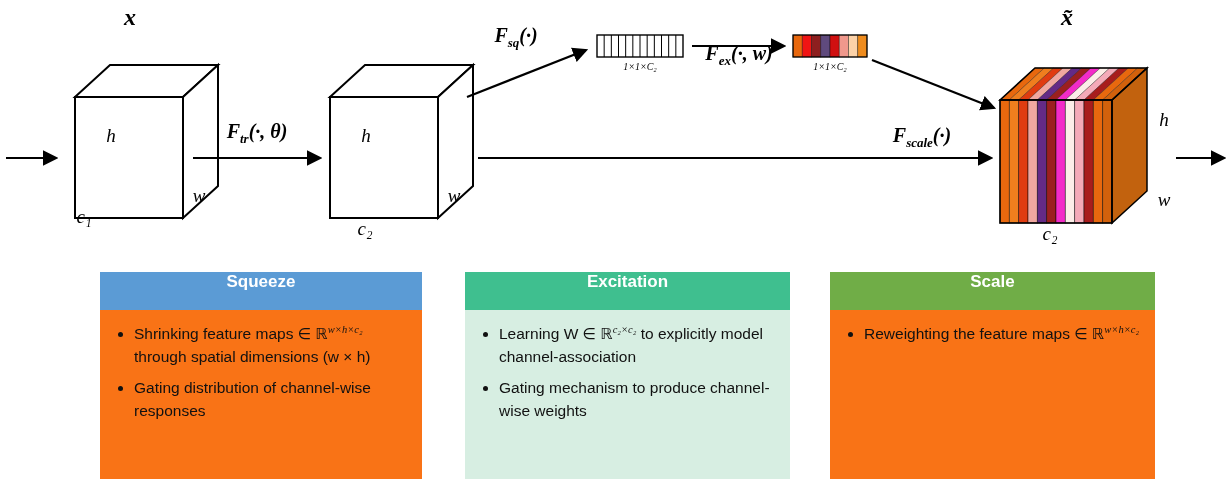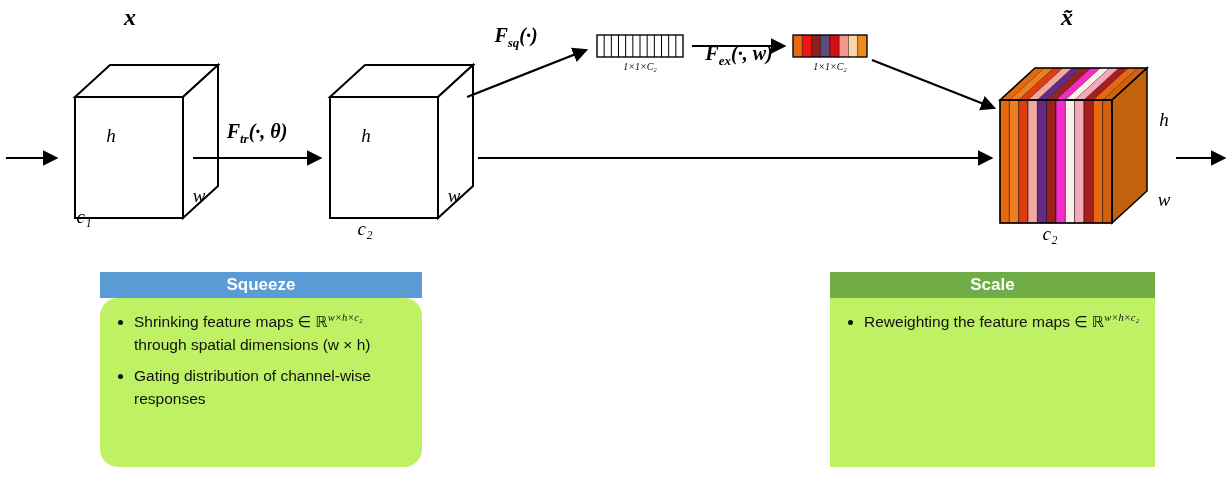--- a/index.html
+++ b/index.html
@@ -6,21 +6,21 @@
   .stage{position:relative;width:1232px;height:484px;background:#ffffff;overflow:hidden;
          font-family:"Liberation Sans","DejaVu Sans",sans-serif;color:#000;}
   svg.flow{position:absolute;left:0;top:0;}
   .lbl{position:absolute;text-align:center;line-height:1.1;white-space:nowrap;}
   .math-bold{font-family:"Liberation Serif","DejaVu Serif",serif;font-style:italic;font-weight:bold;font-size:24px;}
   .flabel{font-family:"Liberation Serif","DejaVu Serif",serif;font-style:italic;font-weight:bold;font-size:20px;}
   .flabel sub{font-size:13px;font-weight:bold;}
   .dim{font-family:"Liberation Serif","DejaVu Serif",serif;font-style:italic;font-size:19px;}
   .veclabel{font-family:"Liberation Serif","DejaVu Serif",serif;font-style:italic;font-size:10px;}
   .panel{position:absolute;top:272px;height:207px;}
-  .panel-header{height:26px;display:flex;align-items:center;justify-content:center;
+  .panel-header{height:38px;display:flex;justify-content:center;
                 color:#fff;font-weight:bold;font-size:17px;}
   .panel-body{height:169px;box-sizing:border-box;padding:12px 14px 8px 10px;}
   .panel ul{margin:0;padding-left:24px;}
   .panel li{font-size:15.5px;line-height:1.45;margin-bottom:9px;color:#111;}
   .bb{font-family:"DejaVu Sans",sans-serif;}
   sup.supm{font-size:10.5px;font-style:italic;font-family:"Liberation Serif","DejaVu Serif",serif;}
 </style>
 </head>
 <body>
 
@@ -138,55 +138,65 @@
       <line x1="1176" y1="158" x2="1224" y2="158" stroke="#000" stroke-width="2.2" marker-end="url(#arr)"></line>
     </g>
   </svg>
 
   <div class="lbl math-bold" style="left:75px;top:4px;width:110px;">x</div>
   <div class="lbl math-bold" style="left:1012px;top:4px;width:110px;">x̃</div>
 
   <div class="lbl flabel" style="left:460px;top:24px;width:112px;"><span>F</span><sub>sq</sub><span>(·)</span></div>
   <div class="lbl flabel" style="left:188px;top:120px;width:138px;"><span>F</span><sub>tr</sub><span>(·, θ)</span></div>
   <div class="lbl flabel" style="left:686px;top:6px;width:106px;margin-top:36px;"><span>F</span><sub>ex</sub><span>(·, w)</span></div>
+  <div class="lbl flabel" style="left:854px;top:124px;width:136px;"><span>F</span><sub>scale</sub><span>(·)</span></div>
 
   <div class="lbl dim" style="left:96px;top:126px;width:30px;">h</div>
   <div class="lbl dim" style="left:184px;top:186px;width:30px;">w</div>
   <div class="lbl dim" style="left:66px;top:207px;width:36px;">c₁</div>
 
   <div class="lbl dim" style="left:351px;top:126px;width:30px;">h</div>
   <div class="lbl dim" style="left:439px;top:186px;width:30px;">w</div>
   <div class="lbl dim" style="left:347px;top:219px;width:36px;">c₂</div>
 
   <div class="lbl dim" style="left:1150px;top:110px;width:28px;">h</div>
   <div class="lbl dim" style="left:1150px;top:190px;width:28px;">w</div>
   <div class="lbl dim" style="left:1030px;top:224px;width:40px;">c₂</div>
 
   <div class="lbl veclabel" style="left:591px;top:61px;width:98px;">1×1×C₂</div>
   <div class="lbl veclabel" style="left:782px;top:61px;width:96px;">1×1×C₂</div>
 
   <section class="panel" style="left:100px;width:322px;">
     <div class="panel-header" style="background-color: rgb(91, 155, 213);">
       <span>Squeeze</span>
     </div>
-    <div class="panel-body" style="background-color: #bef264; border-radius: 18px;">
+    <div class="panel-body" style="background-color: #f97316;">
       <ul>
         <li><span>Shrinking feature maps ∈ </span><span class="bb">ℝ</span><sup class="supm">w×h×c₂</sup><span> through spatial dimensions (w × h)</span></li>
         <li><span>Gating distribution of channel-wise responses</span></li>
       </ul>
     </div>
   </section>
 
   <section class="panel" style="left:465px;width:325px;">
+    <div class="panel-header" style="background-color: rgb(63, 191, 143);">
+      <span>Excitation</span>
+    </div>
+    <div class="panel-body" style="background-color: rgb(215, 238, 226);">
+      <ul>
+        <li><span>Learning W ∈ </span><span class="bb">ℝ</span><sup class="supm">c₂×c₂</sup><span> to explicitly model channel-association</span></li>
+        <li><span>Gating mechanism to produce channel-wise weights</span></li>
+      </ul>
+    </div>
   </section>
 
   <section class="panel" style="left:830px;width:325px;">
     <div class="panel-header" style="background-color: rgb(112, 173, 71);">
       <span>Scale</span>
     </div>
-    <div class="panel-body" style="background-color: #bef264;">
+    <div class="panel-body" style="background-color: #f97316;">
       <ul>
         <li><span>Reweighting the feature maps ∈ </span><span class="bb">ℝ</span><sup class="supm">w×h×c₂</sup></li>
       </ul>
     </div>
   </section>
 
 </div>
 
 </body></html>

